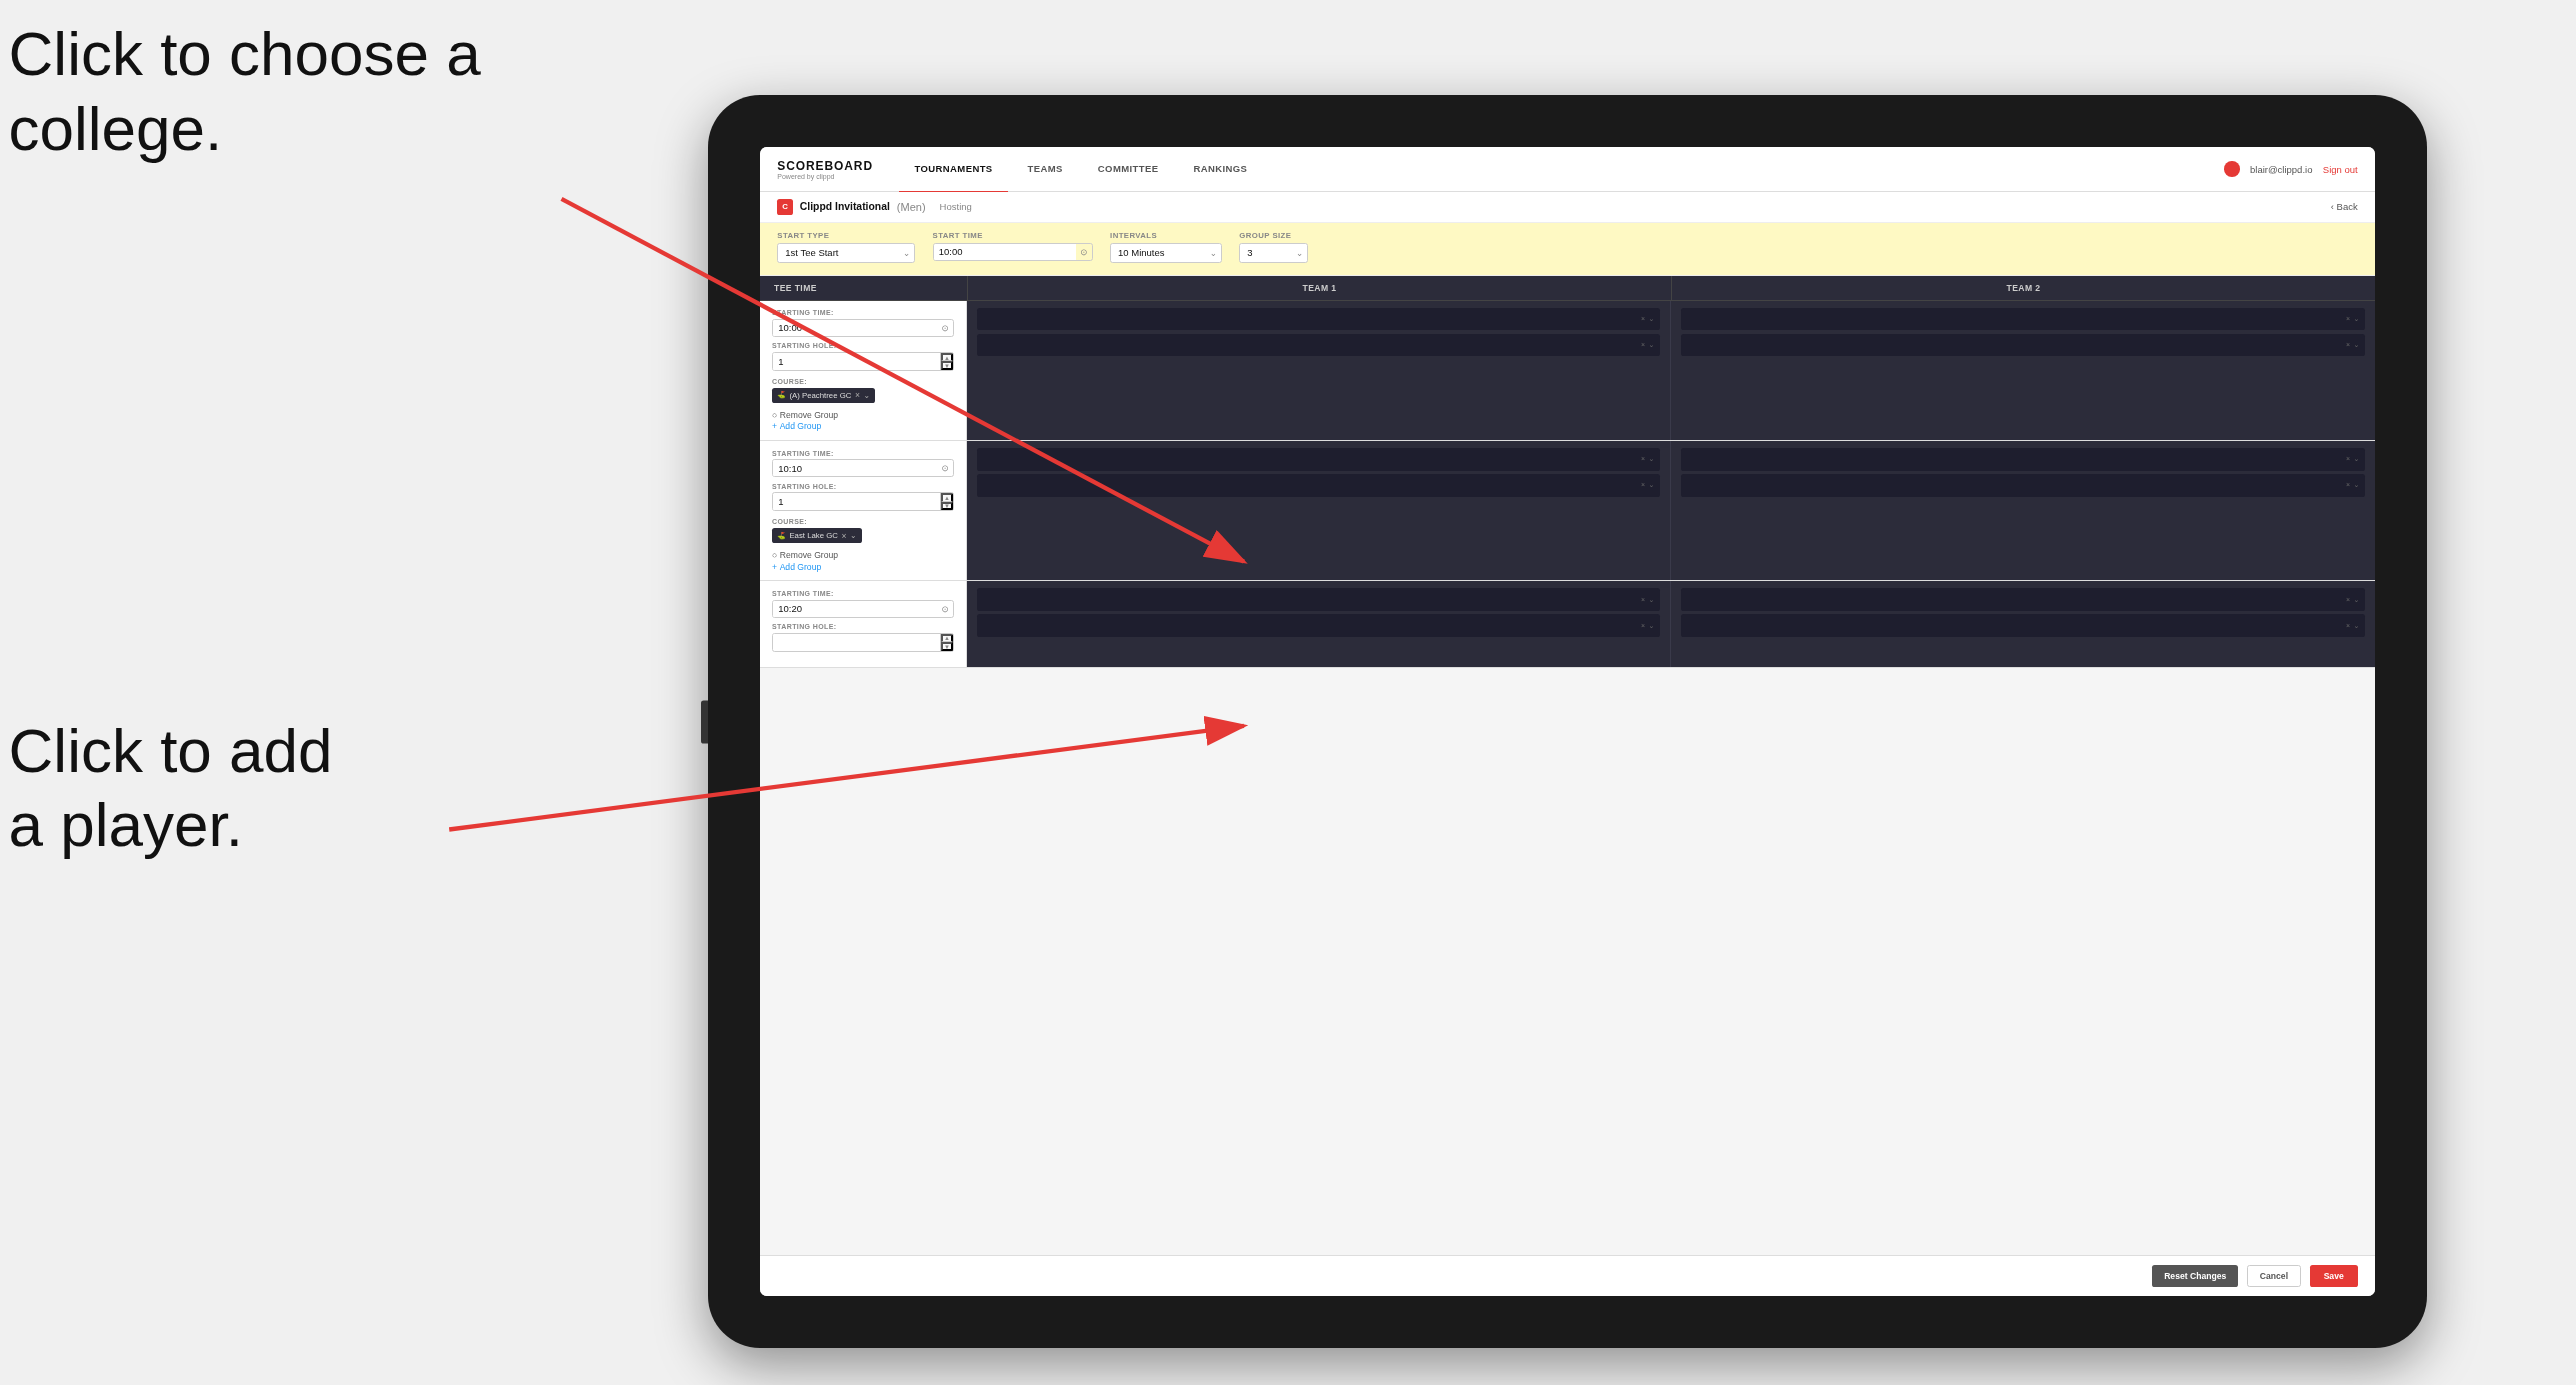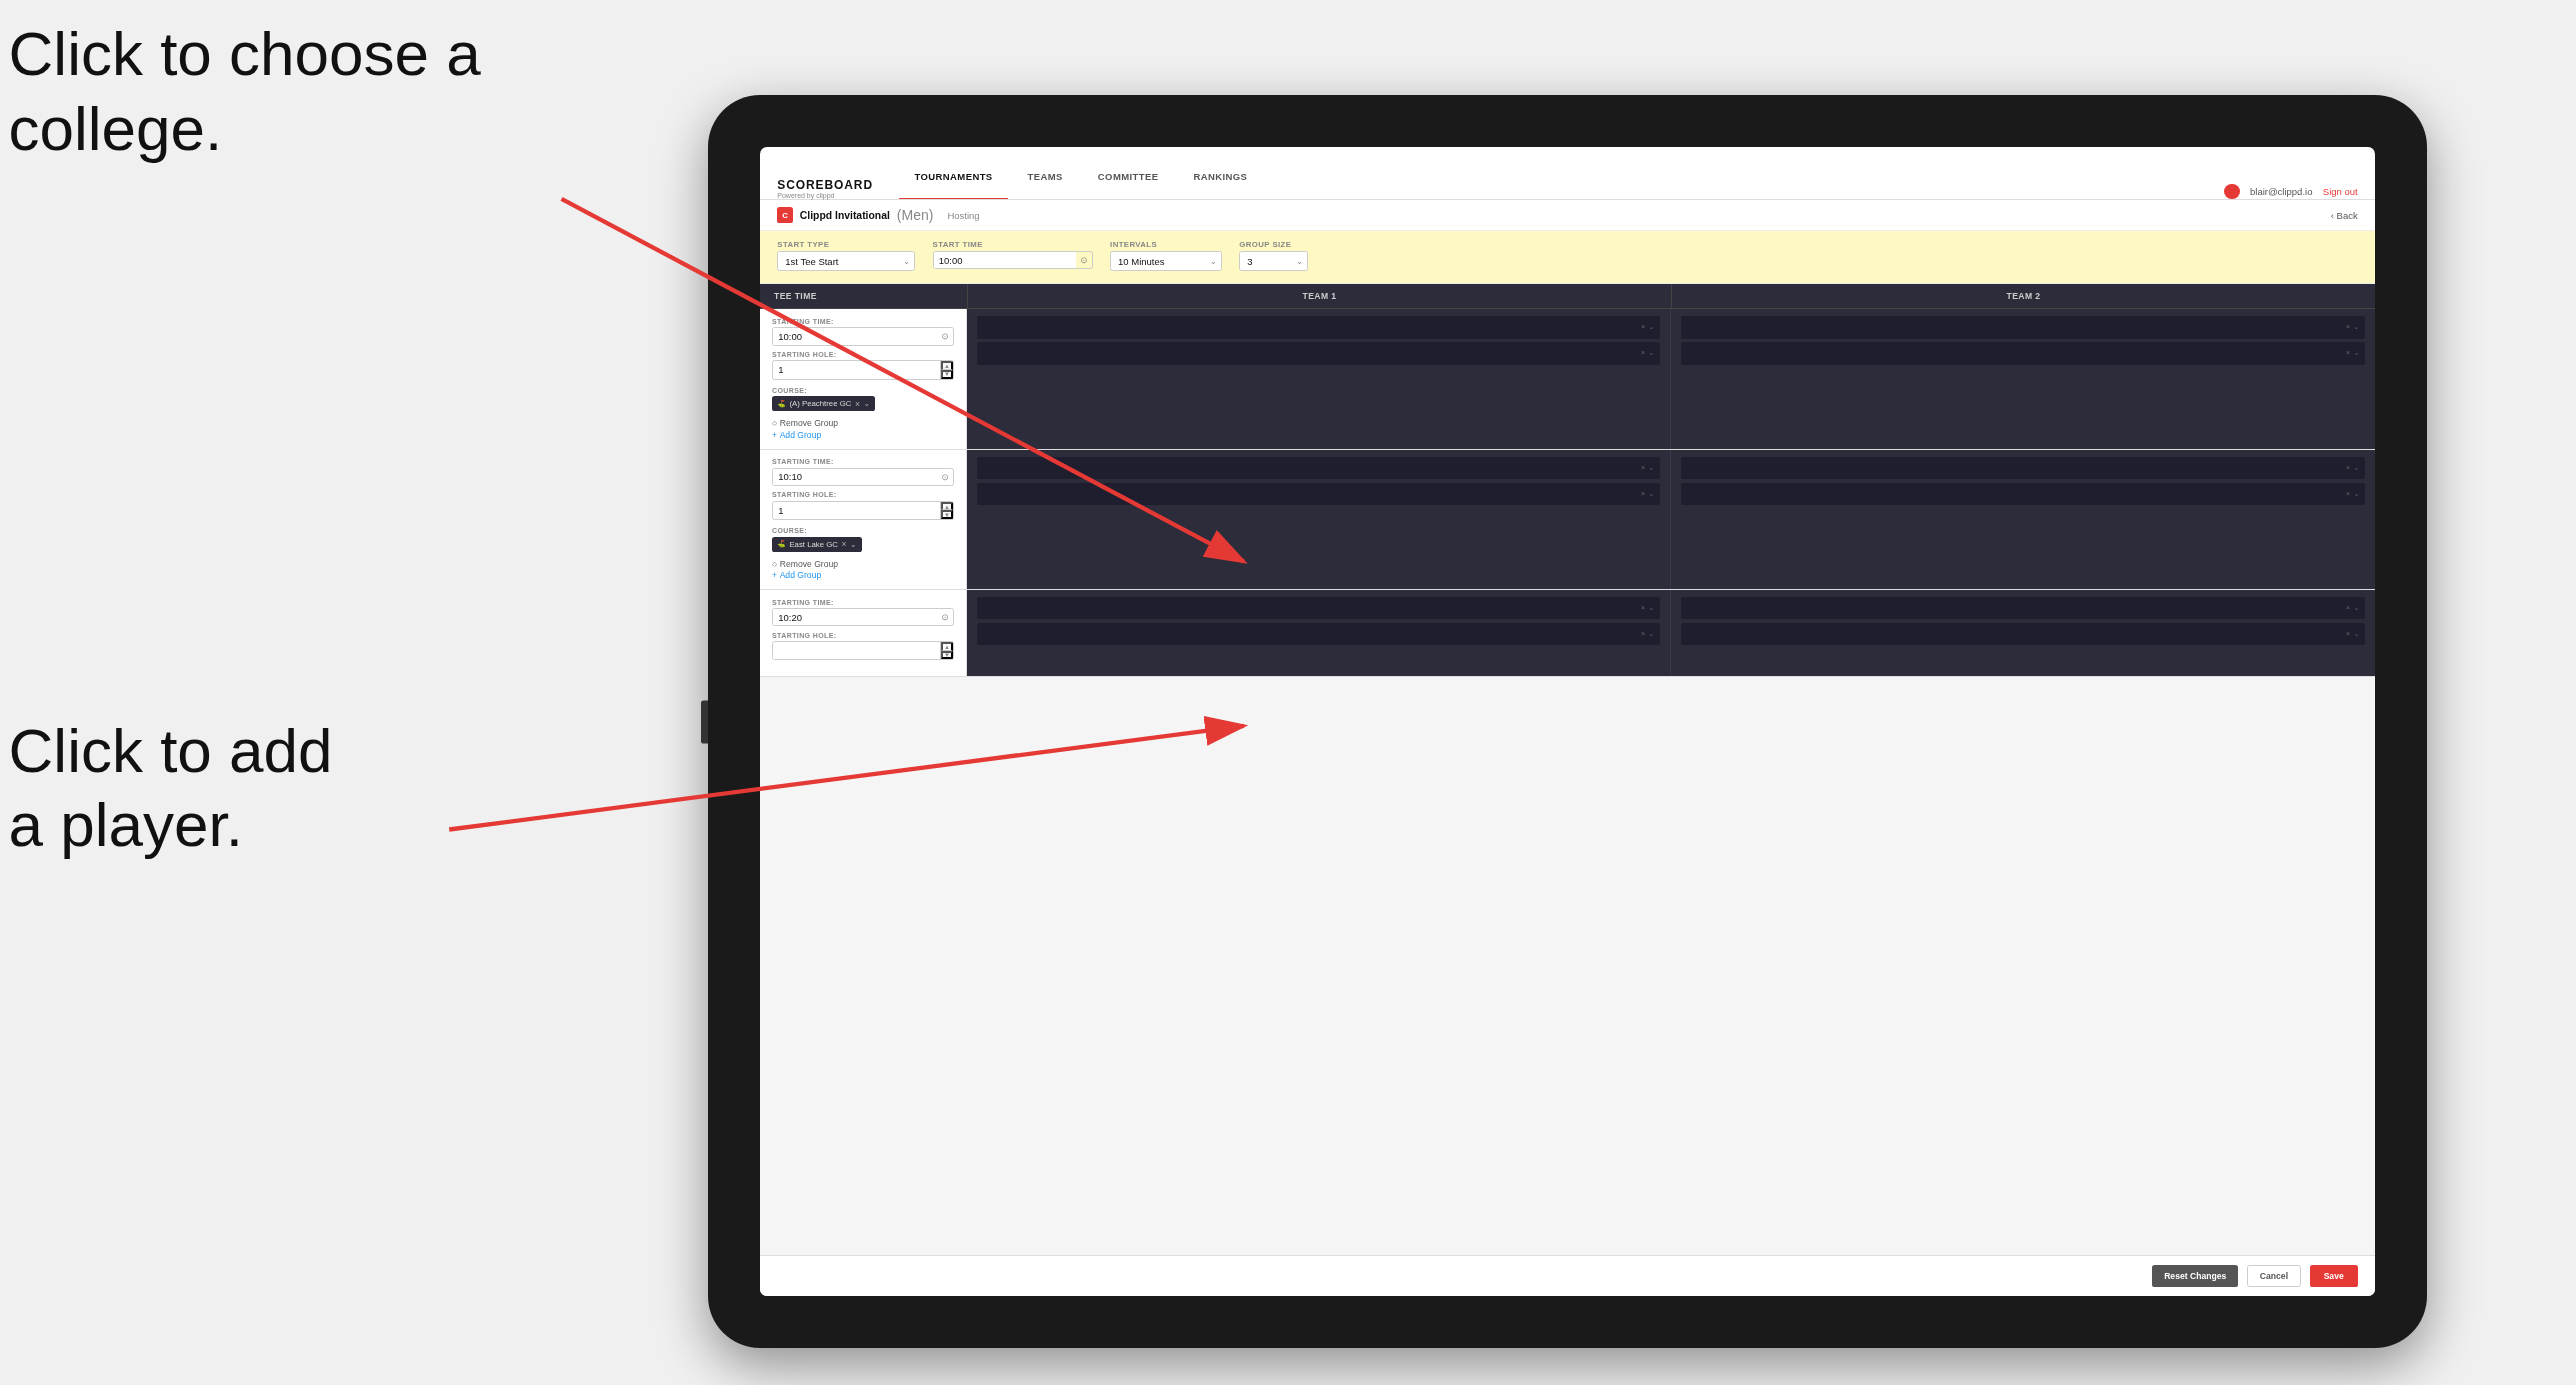--- a/index.html
+++ b/index.html
@@ -58,25 +58,24 @@
       overflow: hidden;
       display: flex;
       flex-direction: column;
     }
 
     
     .top-nav {
       background: #fff;
       border-bottom: 0.9px solid #ddd;
       display: flex;
-      align-items: flex-end;
+      align-items: center;
       height: 45px;
       padding: 0 17.3px;
       flex-shrink: 0;
-      margin-top: 8px;
     }
     .logo-area {
       display: flex;
       flex-direction: column;
       margin-right: 26px;
     }
     .logo-title {
       font-size: 12px;
       font-weight: 800;
       letter-spacing: 0.9px;
@@ -490,21 +489,21 @@
         <div class="user-dot"></div>
         <span>blair@clippd.io</span>
         <span style="cursor:pointer;color:#e53935;">Sign out</span>
       </div>
     </div>
 
     <div class="sub-header">
       <div class="tournament-title">
         <div class="clippd-logo">C</div>
         <span class="tournament-name">Clippd Invitational</span>
-        <span style="font-size:14px;color:#888;">(Men)</span>
+        <span style="font-size:11px;color:#888;">(Men)</span>
         <span style="font-size:9.5px;color:#888;margin-left:7px;">Hosting</span>
       </div>
       <div class="back-btn">‹ <span>Back</span></div>
     </div>
 
     <div class="form-row">
       <div class="form-group">
         <label class="form-label">Start Type</label>
         <div class="select-wrapper">
           <select class="form-select">

